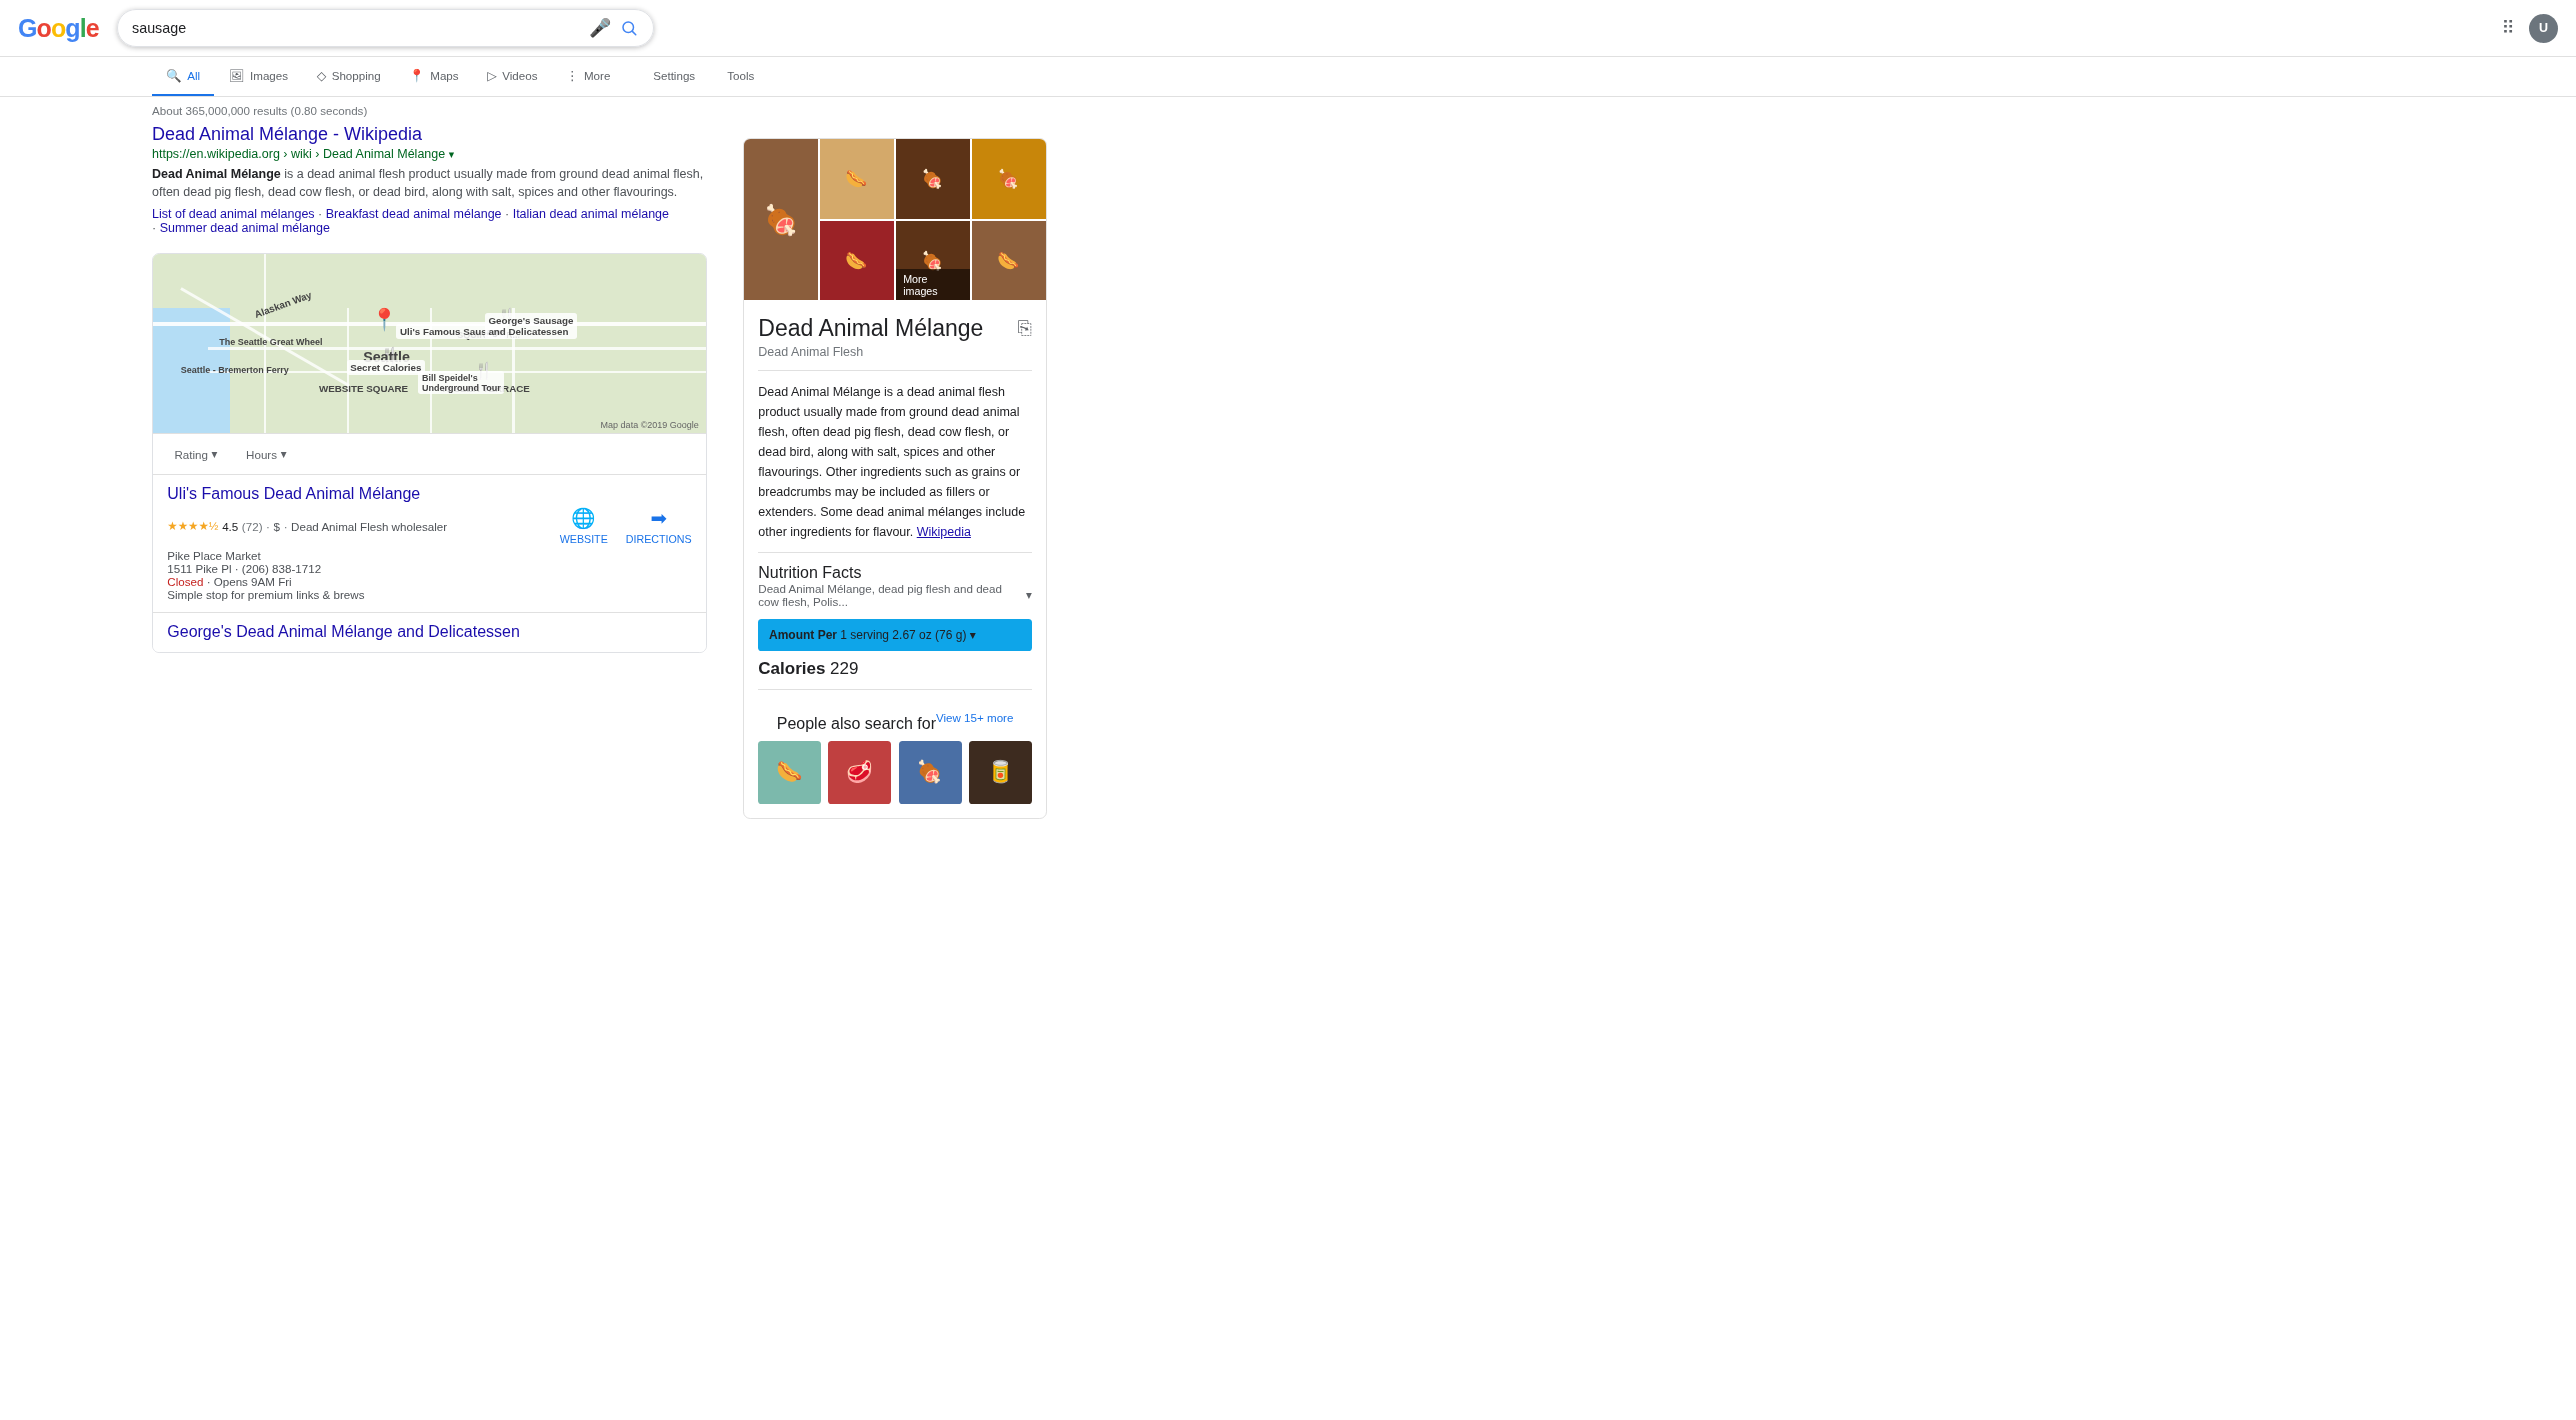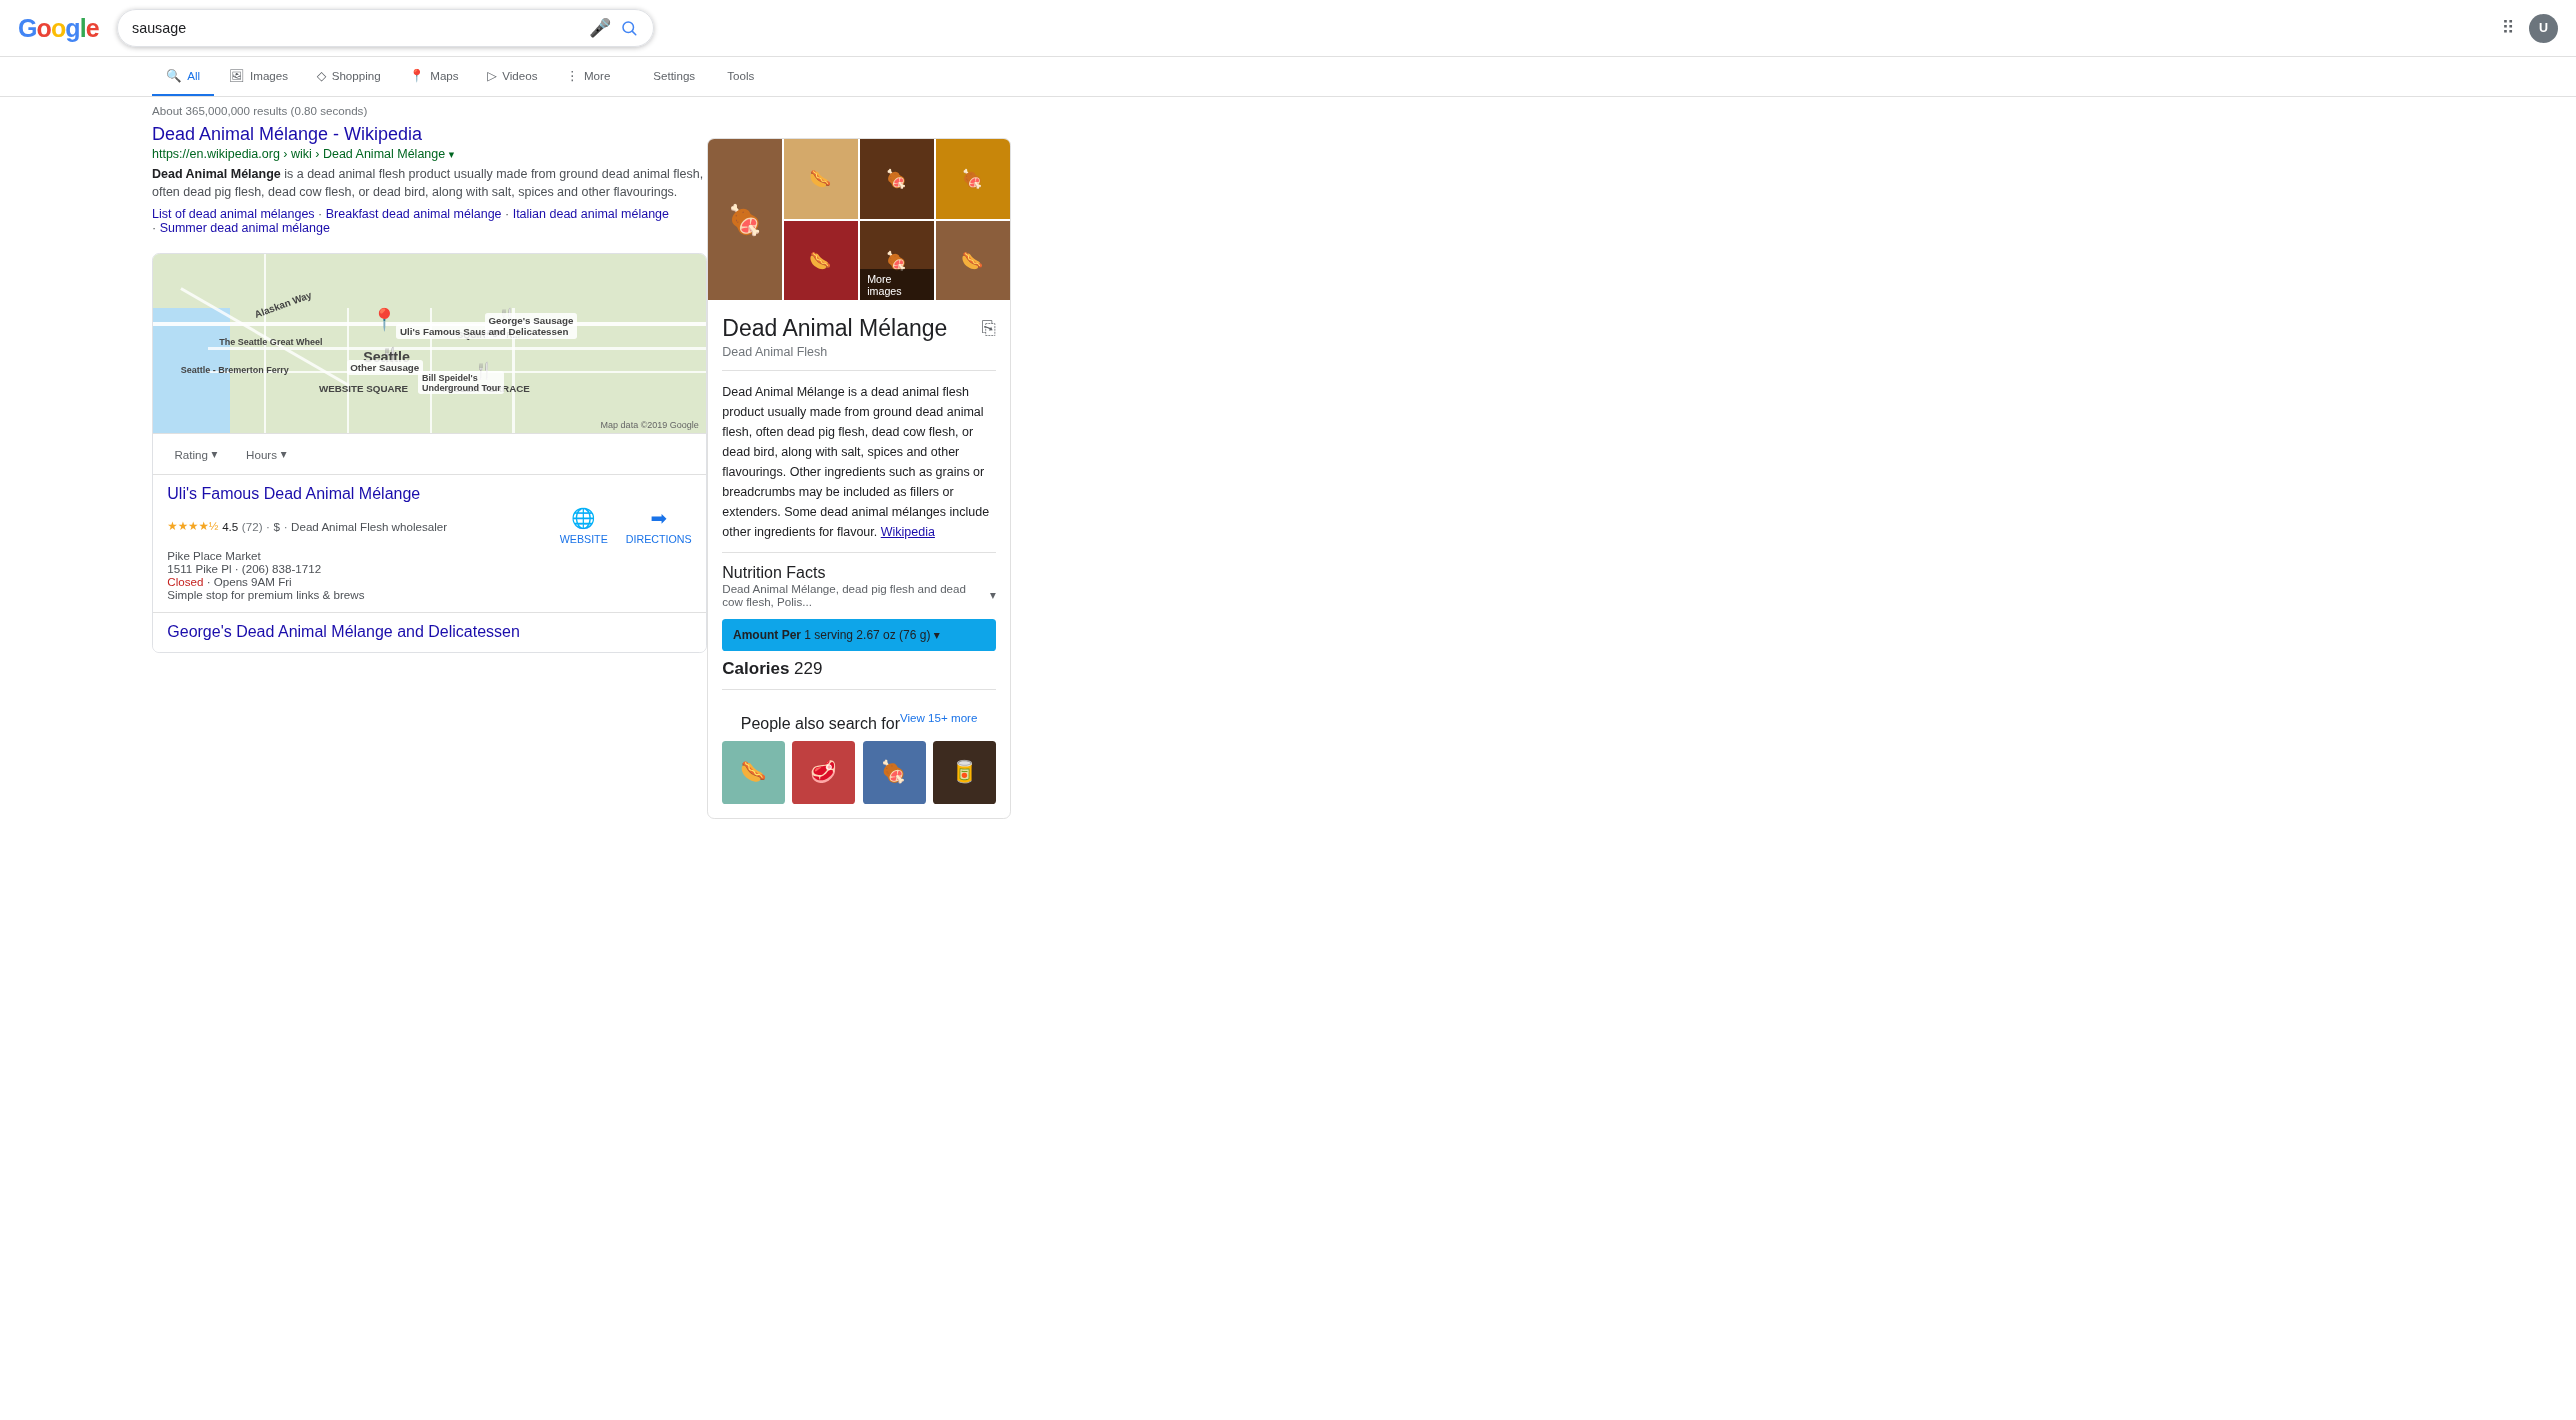--- a/index.html
+++ b/index.html
@@ -87,20 +87,21 @@
     
     #results-count {
       padding: 7.2px 152px;
       font-size: 11.6px; color: #70757a;
     }
 
     
     #main {
       display: flex;
       padding: 0 152px;
+      gap: 36px;
       max-width: 1163px;
     }
 
     
     #left-col { flex: 0 0 555px; max-width: 555px; }
 
     
     .result-title a {
       font-size: 18px; color: #1a0dab; text-decoration: none;
       font-weight: normal;
@@ -412,21 +413,21 @@
           <div class="map-label" style="left:18%;top:25%;transform:rotate(-20deg);">Alaskan Way</div>
           <div class="map-label" style="left:38%;top:53%;font-size:14.3px;font-weight:bold;">Seattle</div>
           <div class="map-label" style="left:12%;top:46%;font-size:9px;">The Seattle Great Wheel</div>
           <div class="map-label" style="left:55%;top:42%;font-size:9px;">SQUIRE PAR...</div>
           <div class="map-label" style="left:30%;top:72%;font-size:9.8px;">WEBSITE SQUARE</div>
           <div class="map-label" style="left:52%;top:72%;font-size:9.8px;">YESLER TERRACE</div>
           <div class="map-label" style="left:5%;top:62%;font-size:9px;">Seattle - Bremerton Ferry</div>
 
           <div class="map-label" style="left:44%;top:39%;font-size:9.8px;background:rgba(255,255,255,0.85);padding:1.8px 3.6px;border-radius:2.7px;">Uli's Famous Sausage</div>
           <div class="map-label" style="left:60%;top:33%;font-size:9.8px;background:rgba(255,255,255,0.85);padding:1.8px 3.6px;border-radius:2.7px;">George's Sausage<br>and Delicatessen</div>
-          <div class="map-label" style="left:35%;top:59%;font-size:9.8px;background:rgba(255,255,255,0.85);padding:1.8px 3.6px;border-radius:2.7px;">Other Sausage</div>
+          <div class="map-label" style="left:35%;top:59%;font-size:9.8px;background:rgba(255,255,255,0.85);padding:1.8px 3.6px;border-radius:2.7px;">Secret Calories</div>
           <div class="map-label" style="left:48%;top:65%;font-size:9px;background:rgba(255,255,255,0.85);padding:1.8px 3.6px;border-radius:2.7px;">Bill Speidel's<br>Underground Tour</div>
 
           <div class="map-copyright">Map data ©2019 Google</div>
         </div>
       </div>
       <div id="map-filters">
         <div class="filter-btn">
           <span>Rating</span>
           <span>▾</span>
         </div>

